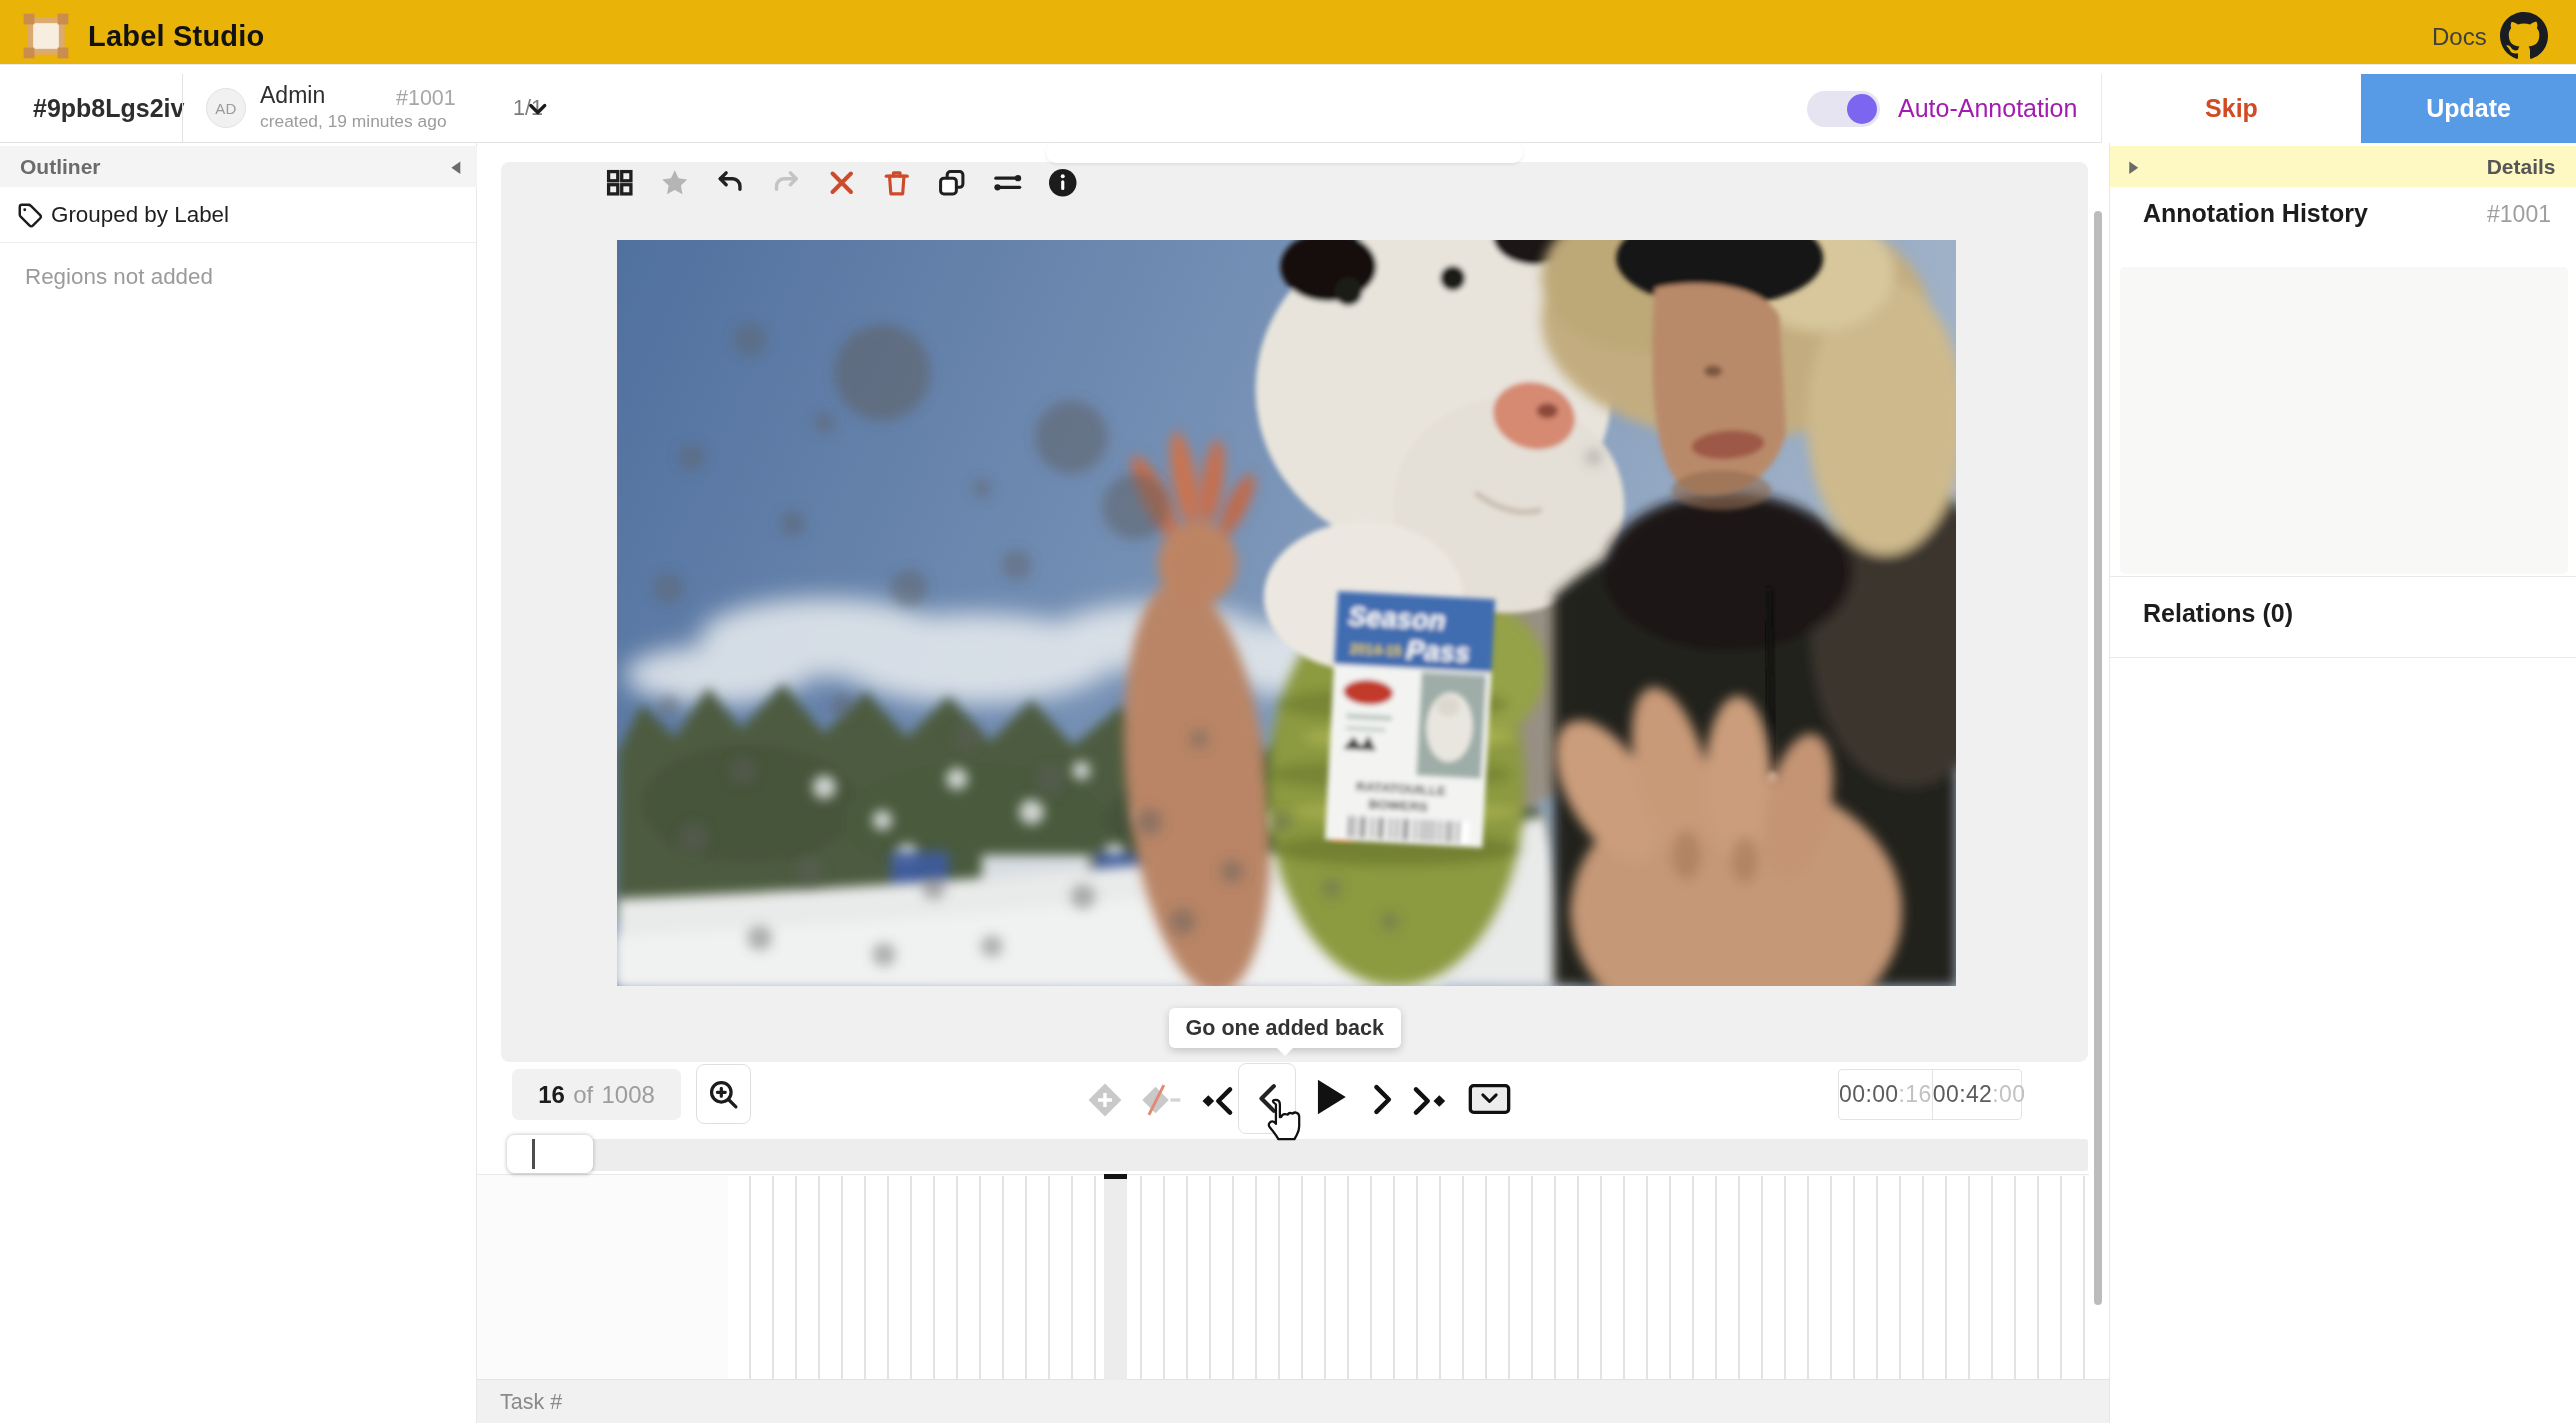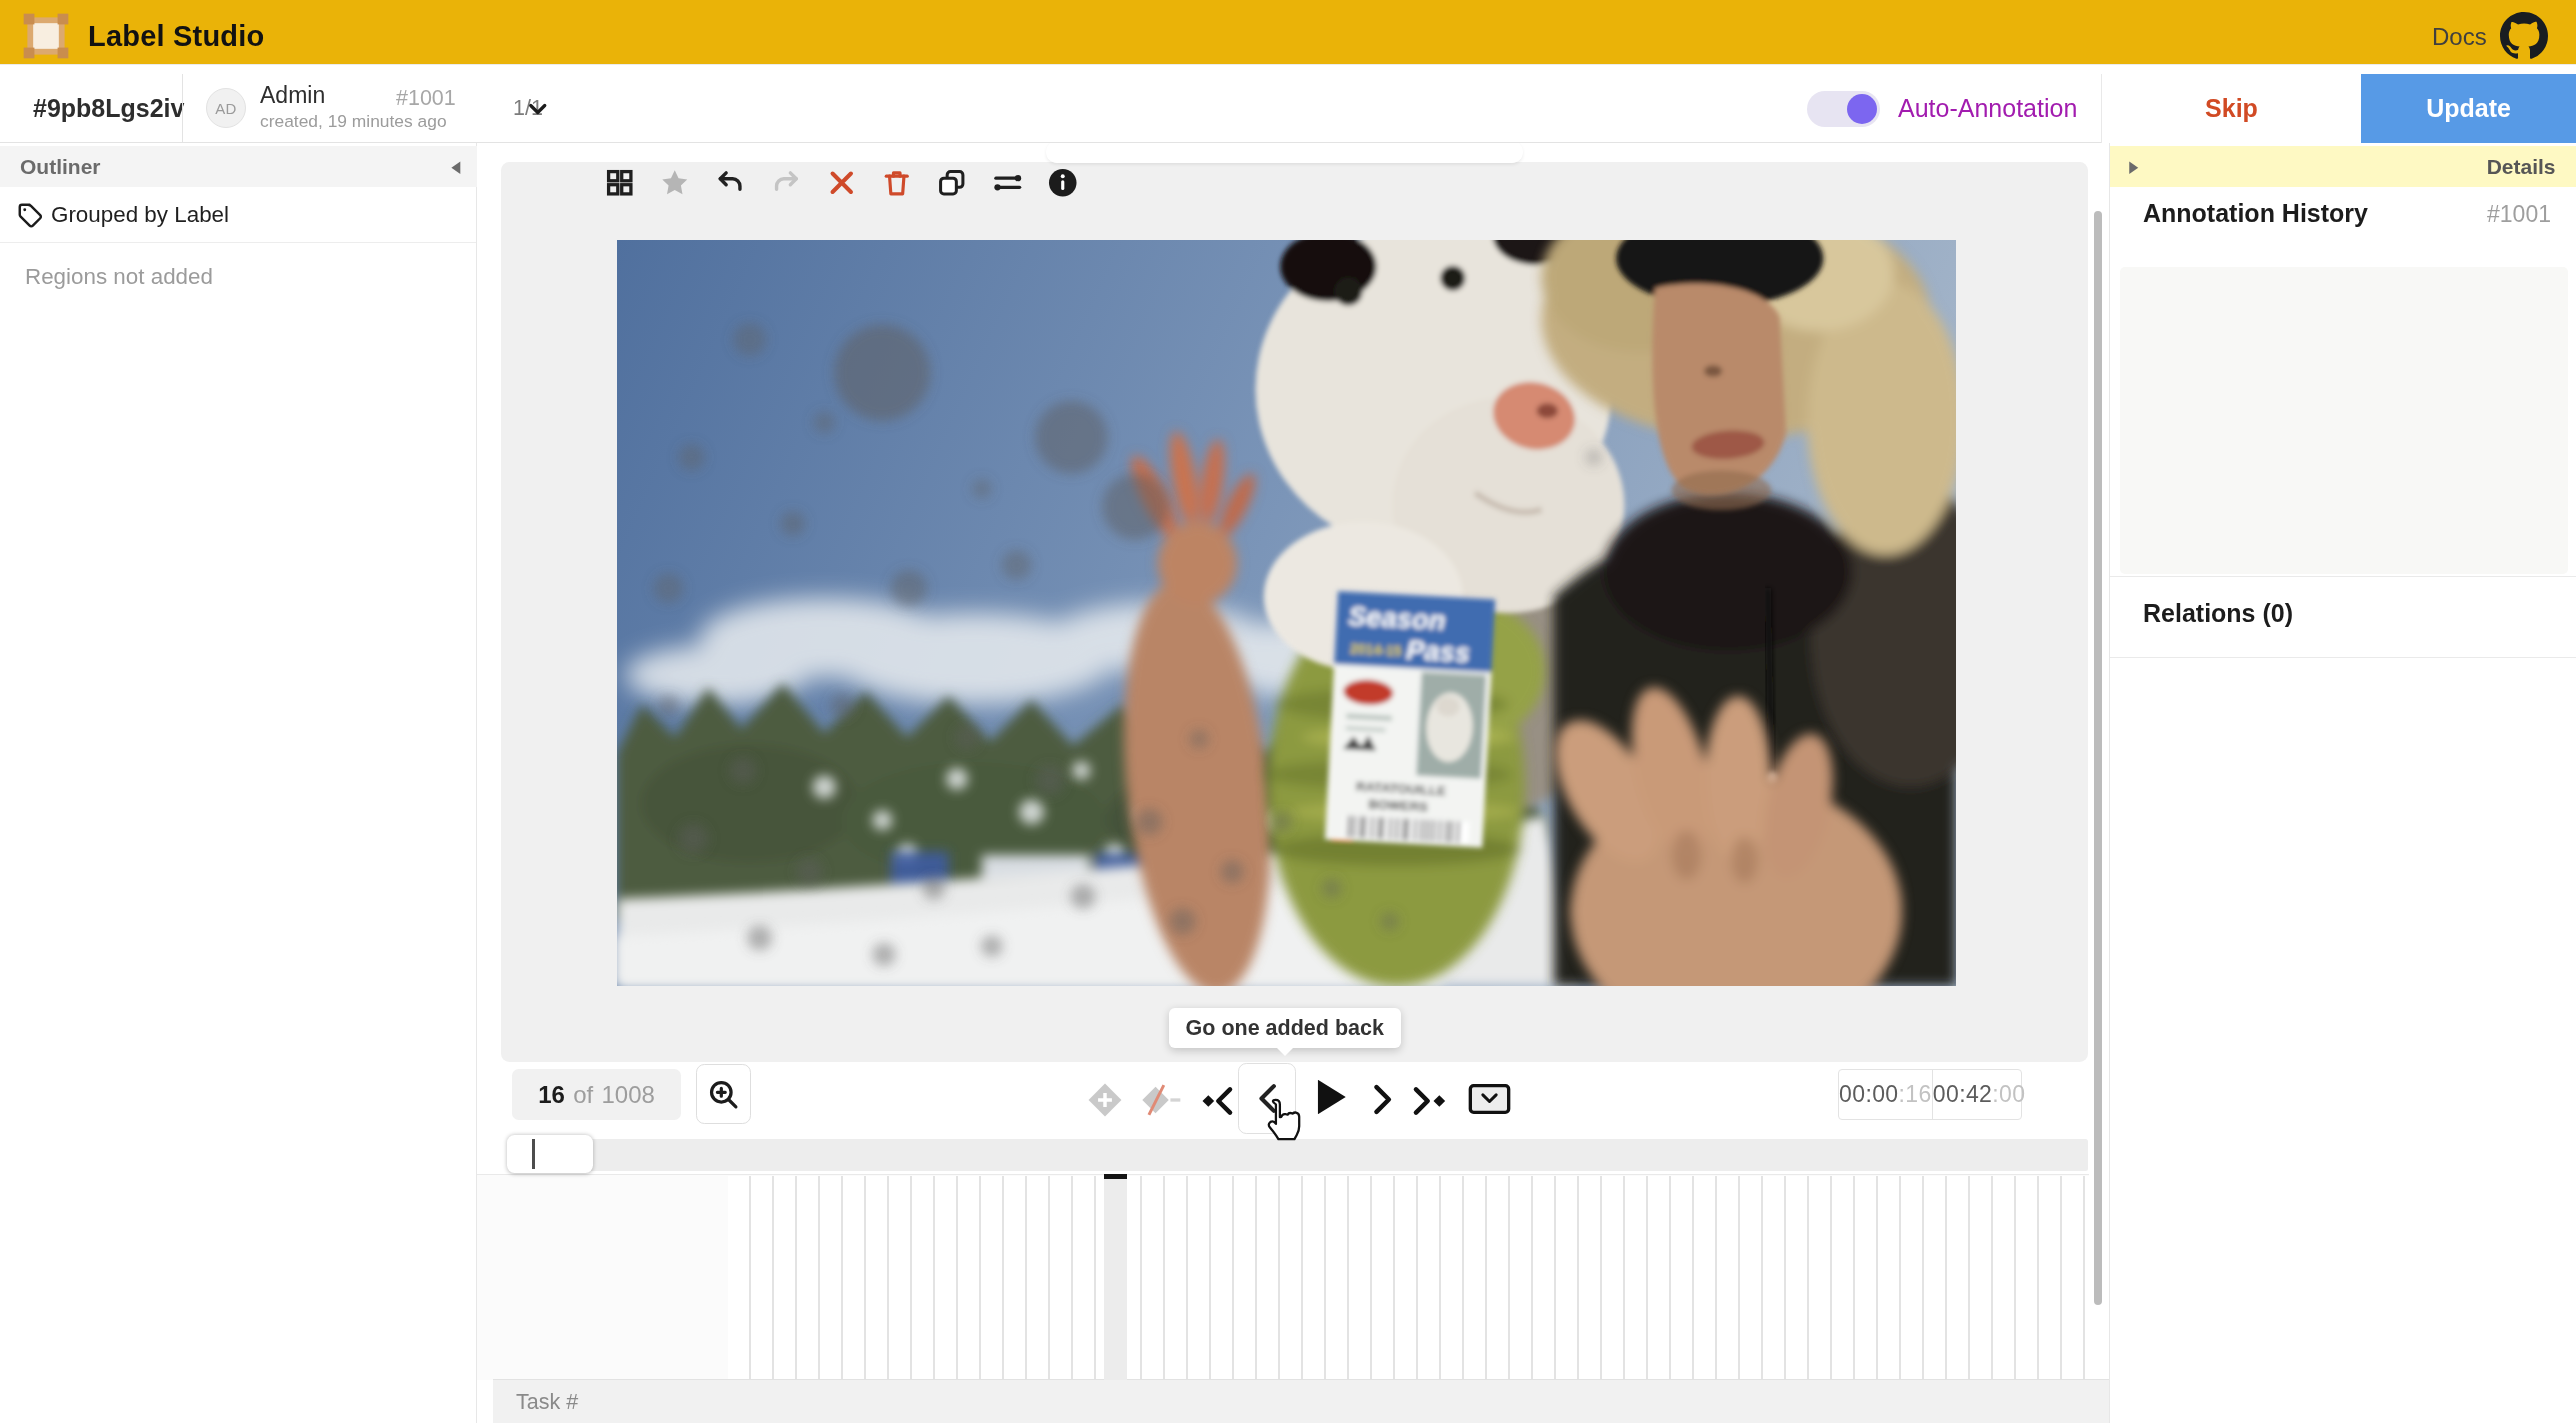--- a/index.html
+++ b/index.html
@@ -92,21 +92,21 @@
   .seek-strip { left:512px; top:1139px; width:1576px; height:31.5px; background:#ededed; border-radius:2.5px; cursor:pointer; }
   .seek-handle { left:507px; top:1135px; width:86px; height:38px; background:#fff; border-radius:7.5px;
                  box-shadow:0 0.8px 4.1px rgba(0,0,0,.28); cursor:ew-resize; z-index:6; }
   .seek-handle .mark { position:absolute; left:25px; top:4.1px; width:2.5px; height:30px; background:#4d4d4d; }
   .frames-area { left:477px; top:1174px; width:1612px; height:206px; background:#fbfbfb; border-top:0.8px solid #e9e9e9; cursor:pointer; }
   .frames-cols { left:728px; top:1174px; width:1361px; height:205px;
                  background:repeating-linear-gradient(to right, #ffffff 0 21.5px, #e3e3e3 21.5px 23px); }
   .playhead-col { left:1104px; top:1174px; width:23px; height:206px; background:#ececec; border-top:5.8px solid #141414; z-index:4; }
 
   
-  .task-footer { left:477px; top:1379px; width:1633px; height:45px; background:#f1f1f1; border-top:0.8px solid #e2e2e2;margin-left:16px; }
+  .task-footer { left:477px; top:1379px; width:1633px; height:45px; background:#f1f1f1; border-top:0.8px solid #e2e2e2; }
   .task-footer span { position:absolute; left:23px; top:10px; font-size:21.5px; color:#8a8a8a; }
 
   
   .scrollbar { left:2094px; top:211px; width:8.3px; height:1094px; background:#bcbcbc; border-radius:4.1px; z-index:8; cursor:grab; }
 
   
   .rpanel { left:2109px; top:143px; width:467px; height:1281px; background:#fff; border-left:0.8px solid #e7e7e7; z-index:5; }
   .details-hd { left:0; top:3.3px; width:467px; height:41px; background:#fef9c3;text-align:right; }
   .expand-btn { left:13.3px; top:10.8px; width:21.5px; height:21.5px; cursor:pointer; }
   .details-title { right:21.5px; top:9px; font-size:21px; font-weight:700; color:#565656; }

